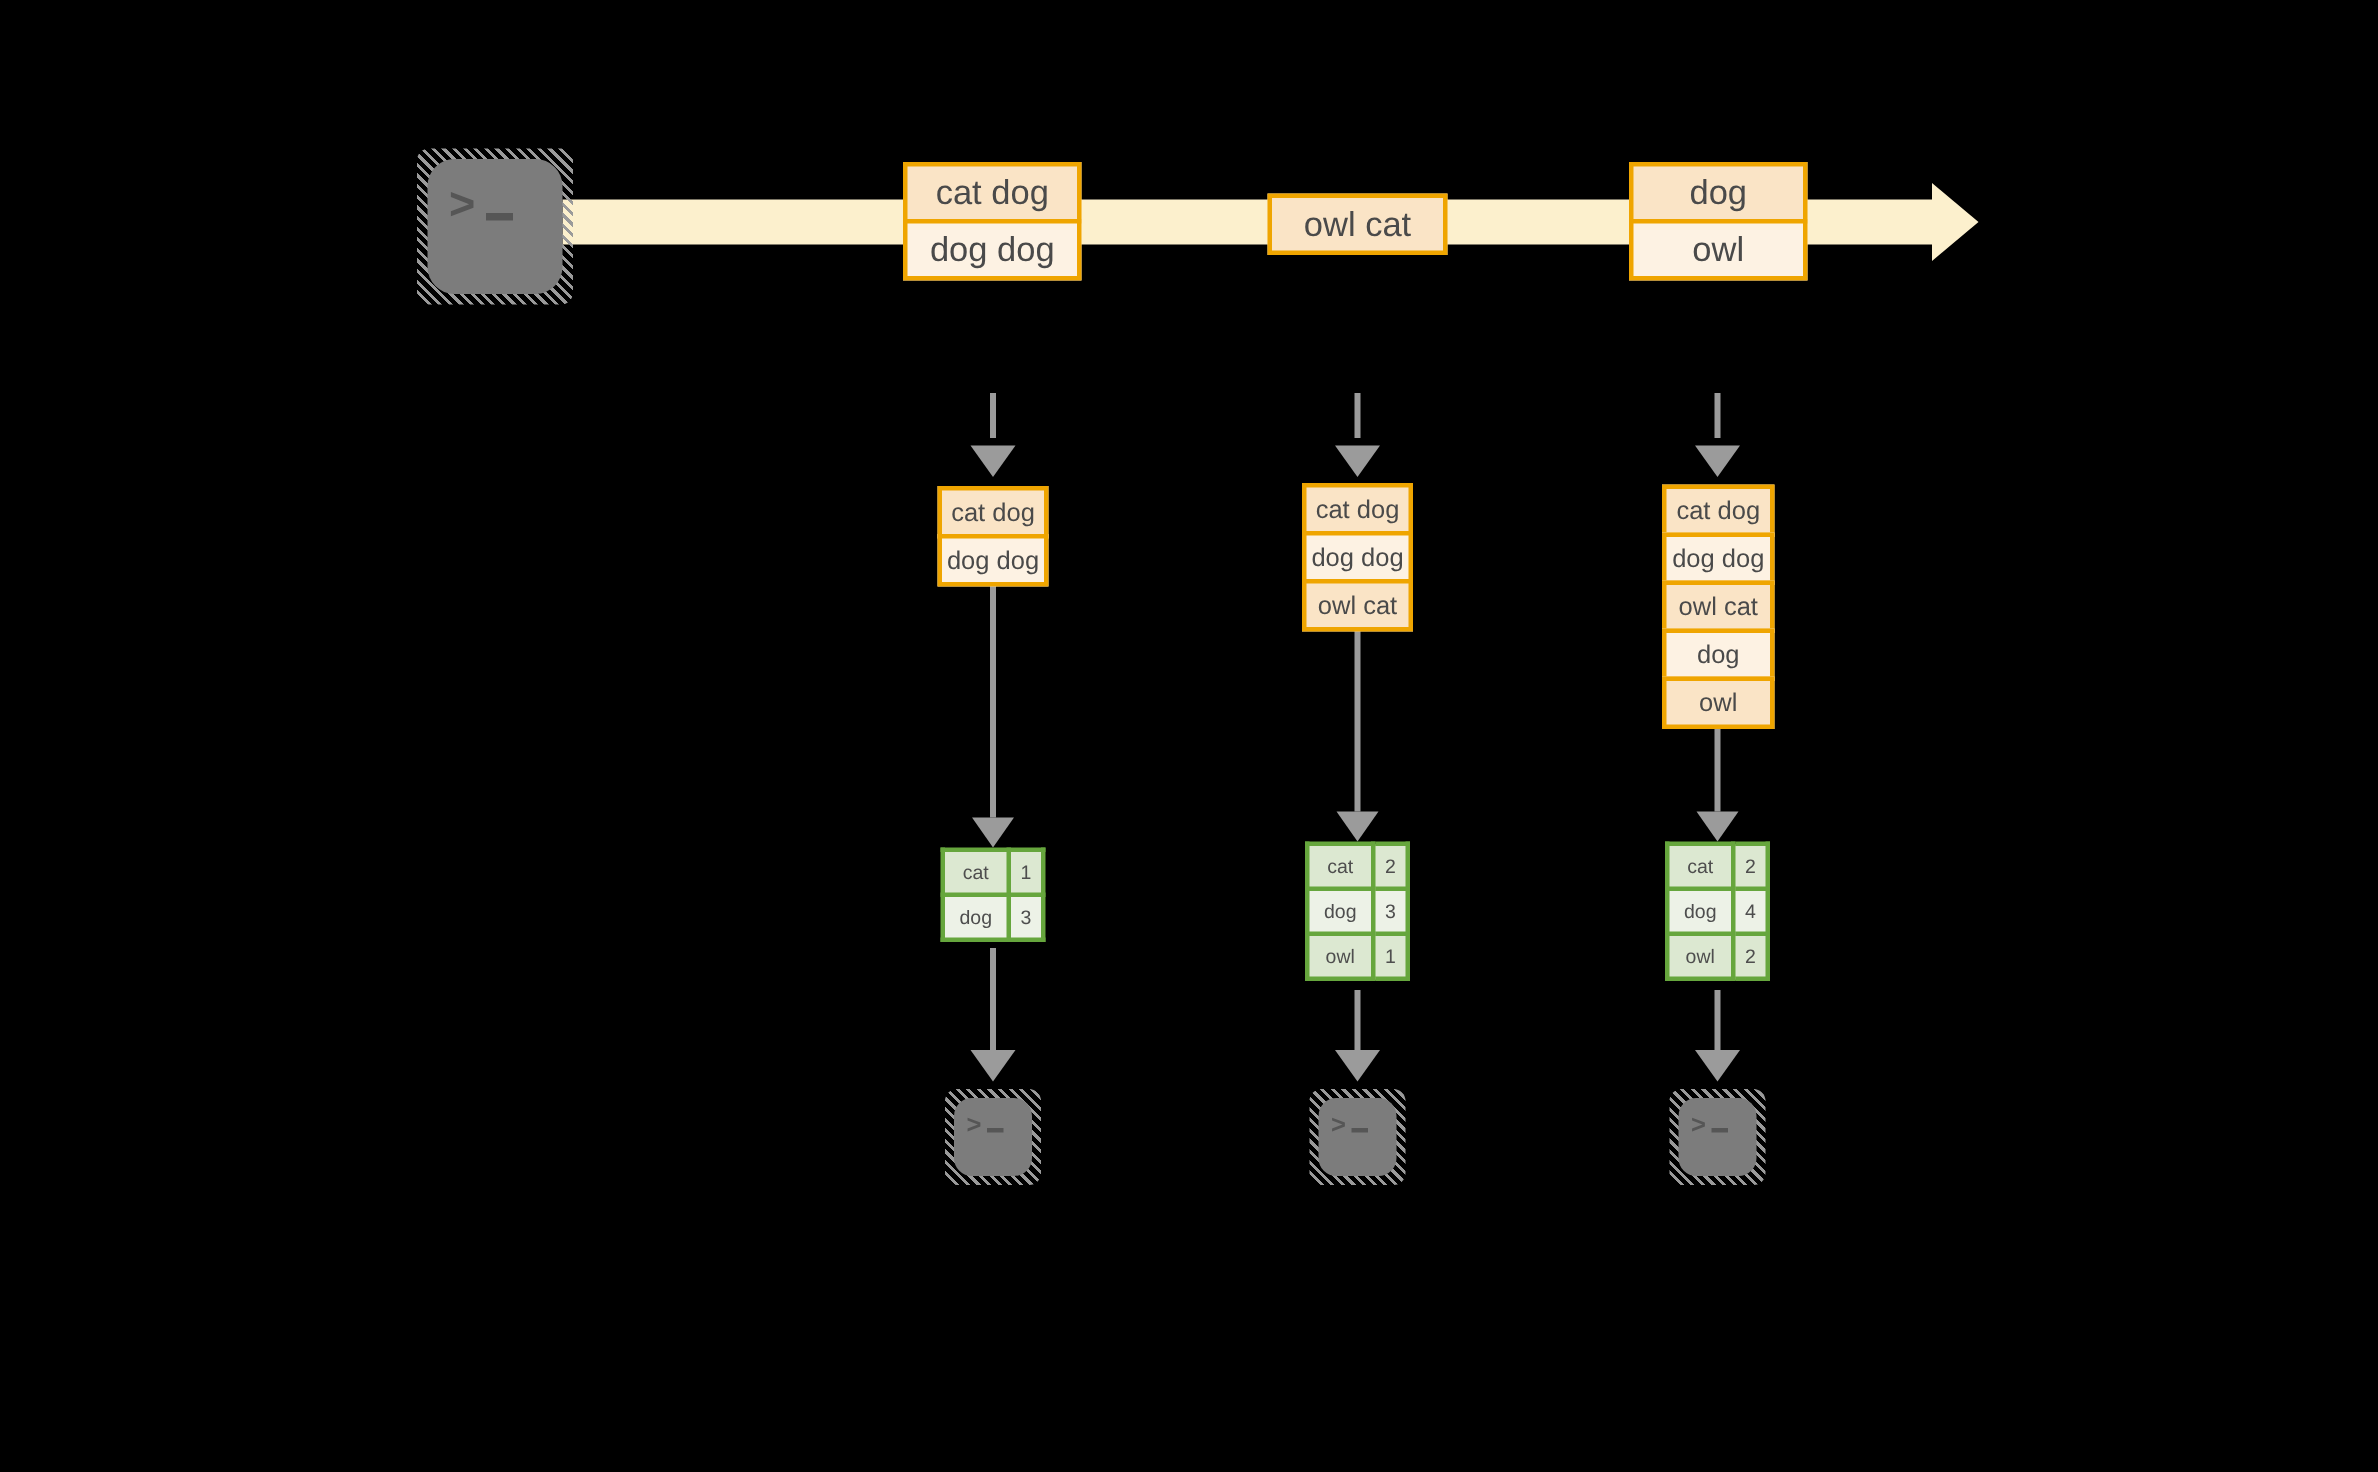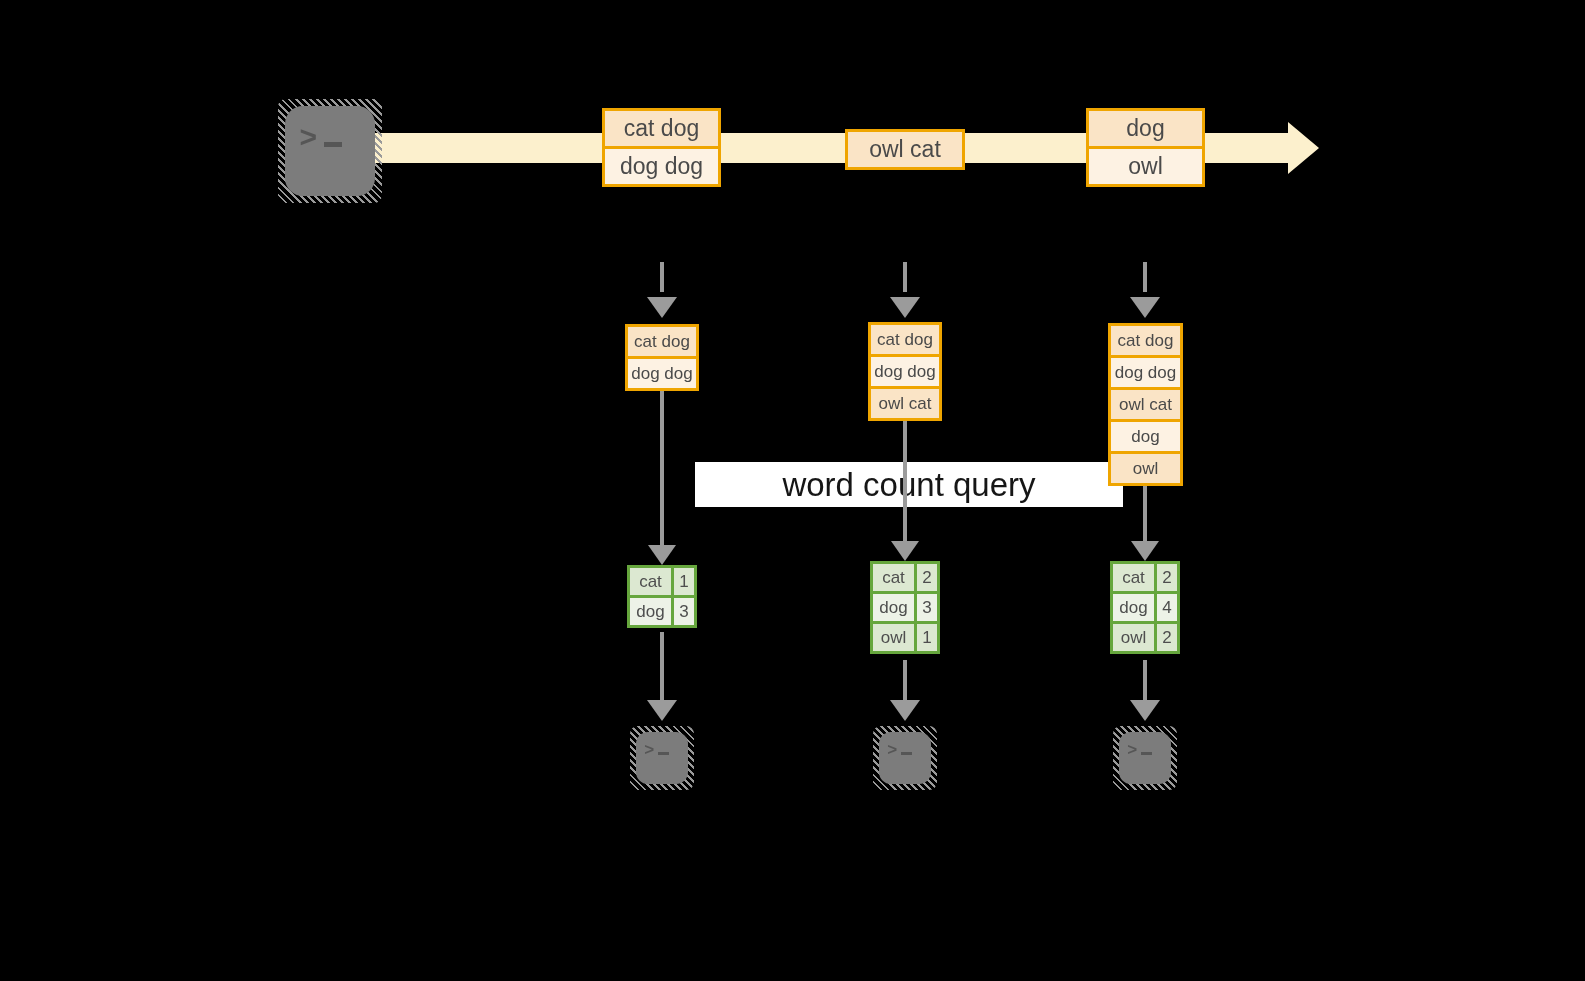--- a/index.html
+++ b/index.html
@@ -31,21 +31,21 @@
   .ah{position:absolute;width:0;height:0;z-index:3;
       border-left:15px solid transparent;border-right:15px solid transparent;
       border-top:21px solid #9B9B9B;}
   .ah.sm{border-left-width:14px;border-right-width:14px;border-top-width:20px;}
 
   
   .banner{position:absolute;left:695px;top:462px;width:428px;height:45px;background:#FFFFFF;
           z-index:1;text-align:center;line-height:46px;font-size:33px;color:#161616;}
 
   
-  .wtable{position:absolute;border-collapse:collapse;z-index:4;font-size:17px;color:#4e4e4e;}
+  .wtable{position:absolute;border-collapse:collapse;z-index:4;font-size:13px;color:#4e4e4e;}
   .wtable td{border:3px solid #66A63D;text-align:center;height:27px;padding:0;}
   .wtable td.w{width:41px;}
   .wtable td.c{width:20px;}
   .wtable tr.dark td{background:#DCE8D1;}
   .wtable tr.light td{background:#EDF2E7;}
 
   
   .term{position:absolute;z-index:5;
         background:repeating-linear-gradient(45deg,#9a9a9a 0 2px,transparent 2px 5px);
         border-radius:8px;}
@@ -103,21 +103,20 @@
     <div class="sbox dark">owl cat</div>
   </div>
   <div class="stack" style="left:1108px;top:323px;width:75px">
     <div class="sbox dark">cat dog</div>
     <div class="sbox light">dog dog</div>
     <div class="sbox dark">owl cat</div>
     <div class="sbox light">dog</div>
     <div class="sbox dark">owl</div>
   </div>
 
-  <div class="banner">word count query</div>
 
   <div class="vline" style="left:660px;top:389px;height:156px"></div>
   <div class="ah sm" style="left:648px;top:545px"></div>
   <div class="vline" style="left:903px;top:419px;height:122px"></div>
   <div class="ah sm" style="left:891px;top:541px"></div>
   <div class="vline" style="left:1143px;top:484px;height:57px"></div>
   <div class="ah sm" style="left:1131px;top:541px"></div>
 
   <table class="wtable" style="left:627px;top:565px">
     <tbody>

